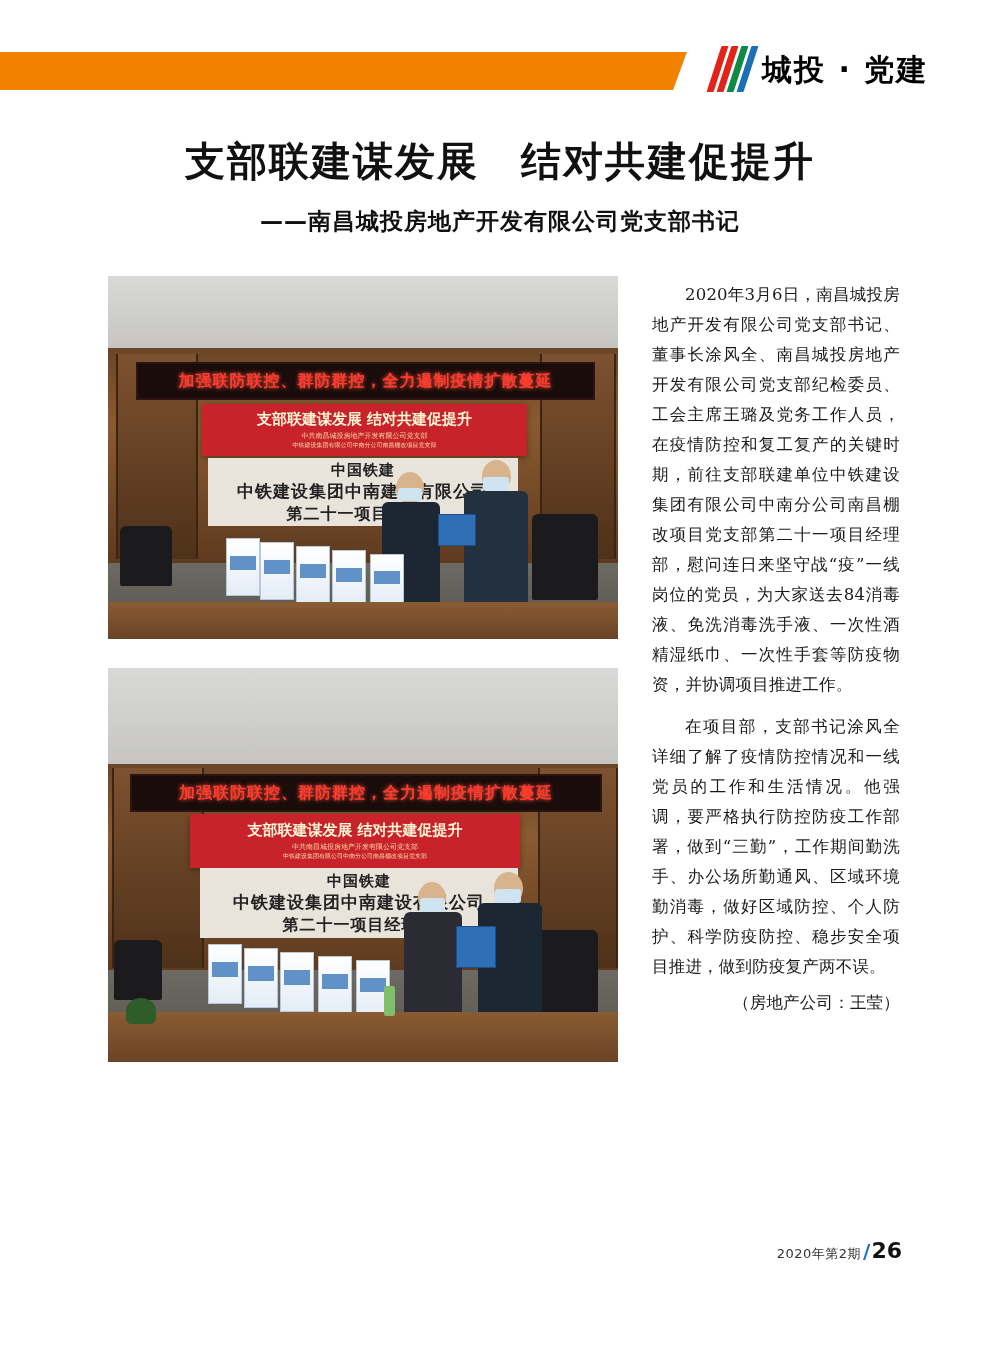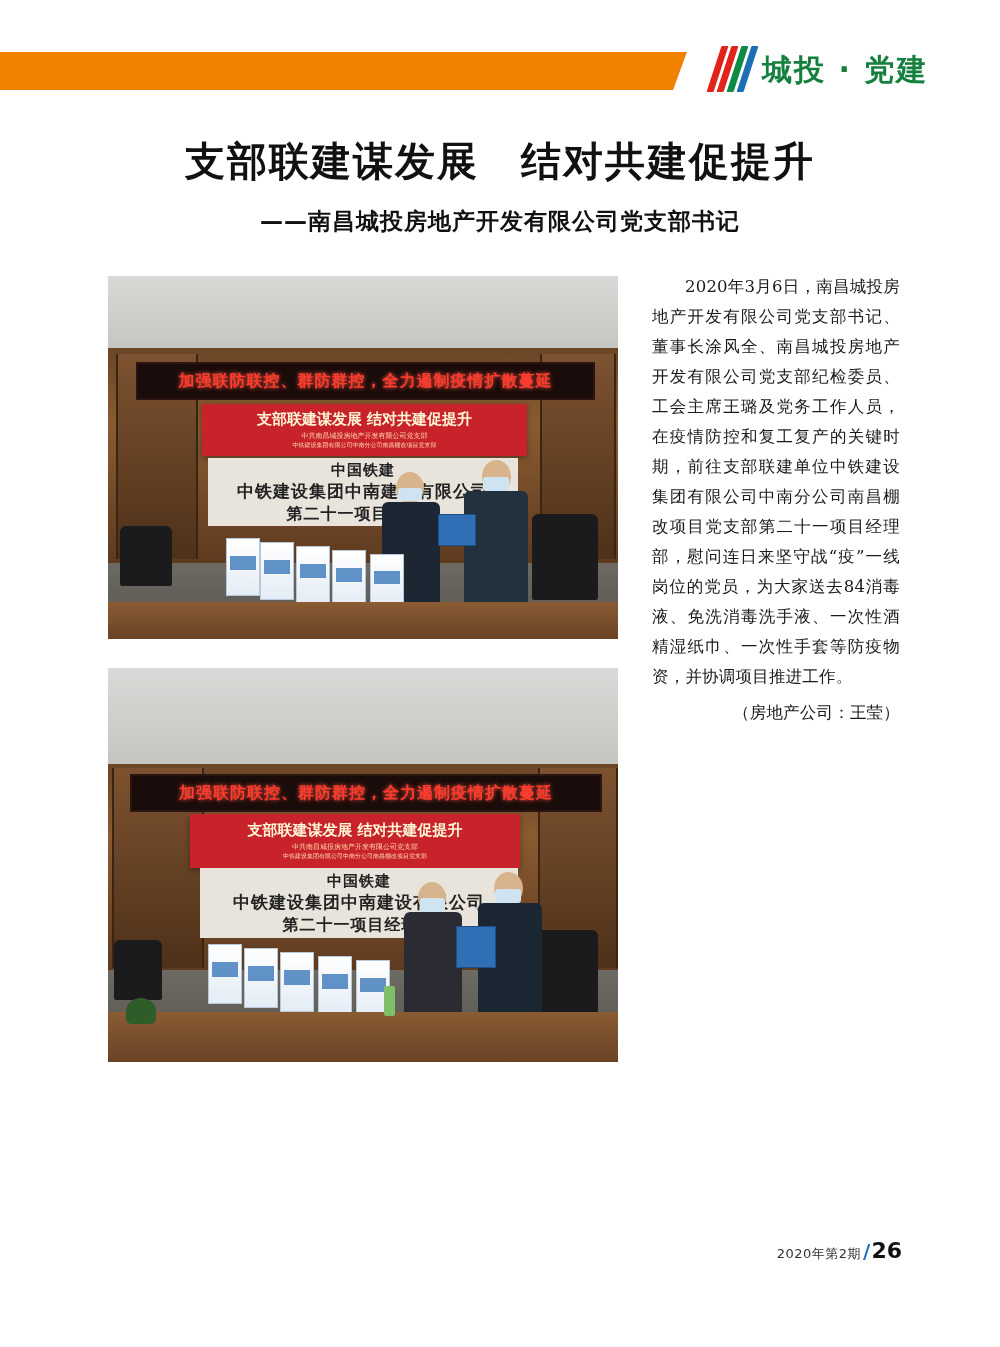--- a/index.html
+++ b/index.html
@@ -61,21 +61,21 @@
   .header-logo .s4 { left: 32px; background: #1B6FB5; }
 
   .header-title {
     position: absolute;
     left: 762px;
     top: 50px;
     font-family: "DejaVu Sans", sans-serif;
     font-weight: bold;
     font-size: 30px;
     letter-spacing: 2px;
-    color: #15803d;
+    color: #000000;
     white-space: nowrap;
   }
 
   
   .main-title {
     position: absolute;
     top: 134px;
     left: 0;
     width: 1000px;
     text-align: center;
@@ -235,21 +235,21 @@
   }
 
   
   .article {
     position: absolute;
     left: 652px;
     top: 268px;
     width: 248px;
   }
   .article p {
-    margin: 4px 0 2px 0;
+    margin: 12px 0 2px 0;
     font-family: "DejaVu Serif", serif;
     font-size: 16.5px;
     line-height: 30px;
     color: #1a1a1a;
     text-align: justify;
     text-indent: 2em;
     letter-spacing: 0.2px;
   }
   .article p.signature {
     text-align: right;
@@ -396,20 +396,21 @@
   <div class="p-box" style="left:210px;top:288px;width:32px;height:58px;"></div>
   <div class="p-box" style="left:248px;top:292px;width:32px;height:56px;"></div>
 
   <div class="p-tabletop" style="left:0;top:344px;width:100%;height:50px;"></div>
   <div class="p-bottle" style="left:276px;top:318px;width:11px;height:30px;"></div>
   <div class="p-plant" style="left:18px;top:330px;width:30px;height:26px;"></div>
 </div>
 
 <div class="article">
   <p>2020年3月6日，南昌城投房地产开发有限公司党支部书记、董事长涂风全、南昌城投房地产开发有限公司党支部纪检委员、工会主席王璐及党务工作人员，在疫情防控和复工复产的关键时期，前往支部联建单位中铁建设集团有限公司中南分公司南昌棚改项目党支部第二十一项目经理部，慰问连日来坚守战“疫”一线岗位的党员，为大家送去84消毒液、免洗消毒洗手液、一次性酒精湿纸巾、一次性手套等防疫物资，并协调项目推进工作。</p>
+  <p>在项目部，支部书记涂风全详细了解了疫情防控情况和一线党员的工作和生活情况。他强调，要严格执行防控防疫工作部署，做到“三勤”，工作期间勤洗手、办公场所勤通风、区域环境勤消毒，做好区域防控、个人防护、科学防疫防控、稳步安全项目推进，做到防疫复产两不误。</p>
   <p class="signature">（房地产公司：王莹）</p>
 </div>
 
 <div class="footer">
   <span class="issue">2020年第2期</span>
   <span class="slash">/</span>
   <span class="pageno">26</span>
 </div>
 
 </body></html>

